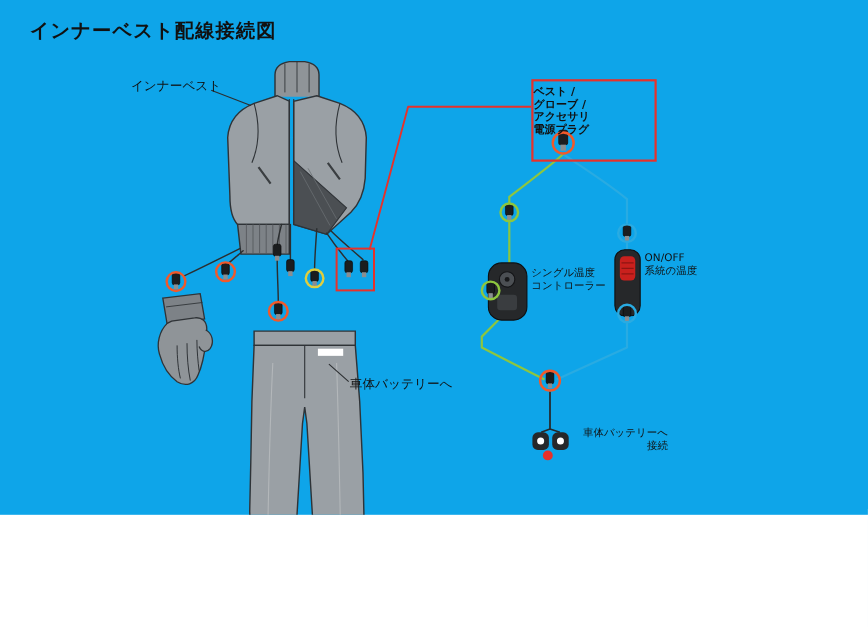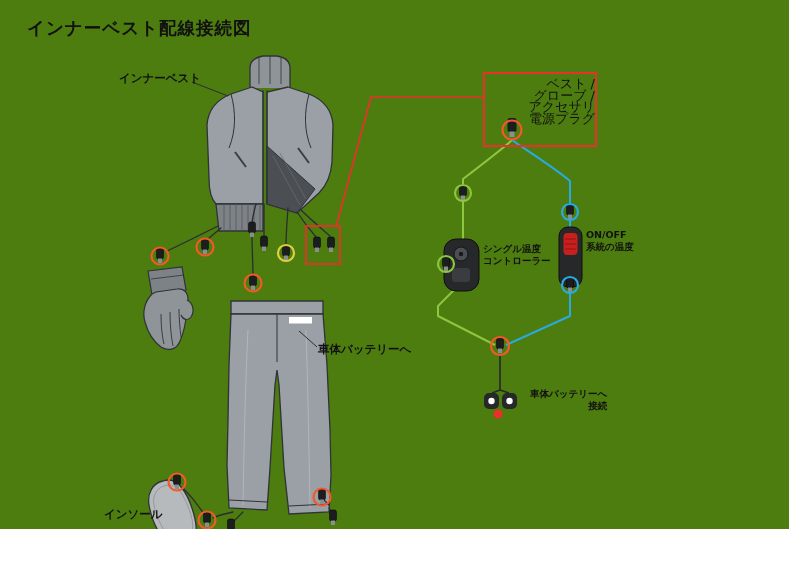--- a/index.html
+++ b/index.html
@@ -1,31 +1,31 @@
 <!DOCTYPE html>
 <html><head>
 <meta charset="utf-8">
 <style>
   * { margin:0; padding:0; box-sizing:border-box; }
   html,body { background:#fff; }
   body { width:789px; height:570px; font-family:"DejaVu Sans", sans-serif; color:#111; }
-  .canvas { position:relative; width:789px; height:529px; background:#4d7c0f; overflow:hidden; }
+  .canvas { position:relative; width:789px; height:468px; background:#0ea5e9; overflow:hidden; }
   .canvas > svg { position:absolute; left:0; top:0; }
   .title { position:absolute; left:27px; top:16px; font-size:17.5px; font-weight:bold; letter-spacing:1px; color:#111; }
-  .lbl { position:absolute; font-weight:bold; color:#111; white-space:pre-line; }
+  .lbl { position:absolute; font-weight:normal; color:#111; white-space:pre-line; }
   .lbl.big { font-size:11.5px; }
   .lbl.small { font-size:9.5px; line-height:11.5px; }
   .lbl-vest { left:119px; top:71px; }
   .lbl-pants { left:318px; top:342px; }
   .lbl-insole { left:92px; top:507px;margin-left:12px; }
   .lbl-controller { left:483px; top:243px; }
   .lbl-switch { left:586px; top:229px; }
   .lbl-battery { left:530px; top:388px;text-align:right; }
   .plug-box { position:absolute; left:483px; top:72px; width:114px; height:75px; border:2px solid #e8312a; background:transparent; }
-  .plug-box .txt { margin-top:4px; text-align:right; font-size:13px; line-height:11.5px; font-weight:normal; white-space:pre-line; }
+  .plug-box .txt { margin-top:4px; text-align:left; font-size:10px; line-height:11.5px; font-weight:bold; white-space:pre-line; }
   .notes { position:absolute; left:374px; top:441px; width:383px; height:92px; border:1.3px solid #222; background:#fff; padding:6px 7px; font-size:8.5px; line-height:12.4px; white-space:pre-line; }
 </style>
 </head>
 <body>
 
 <div class="canvas">
 
   <svg width="789" height="570" viewBox="0 0 789 570">
     <defs>
       <g id="plug">

